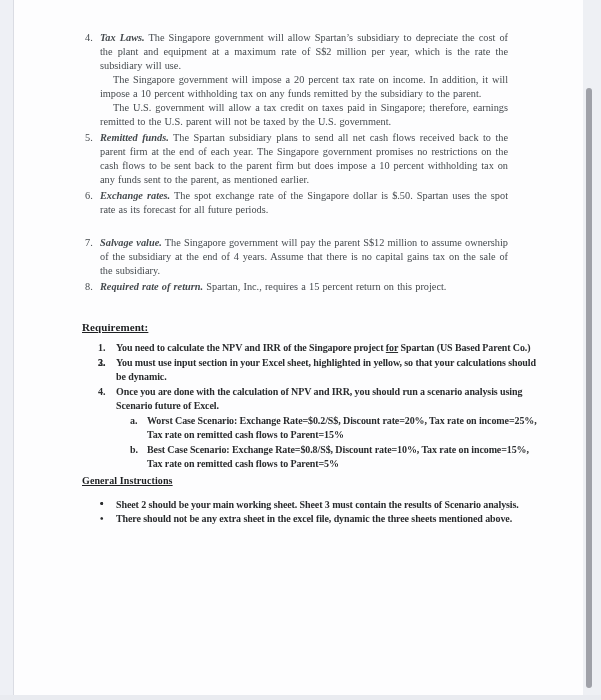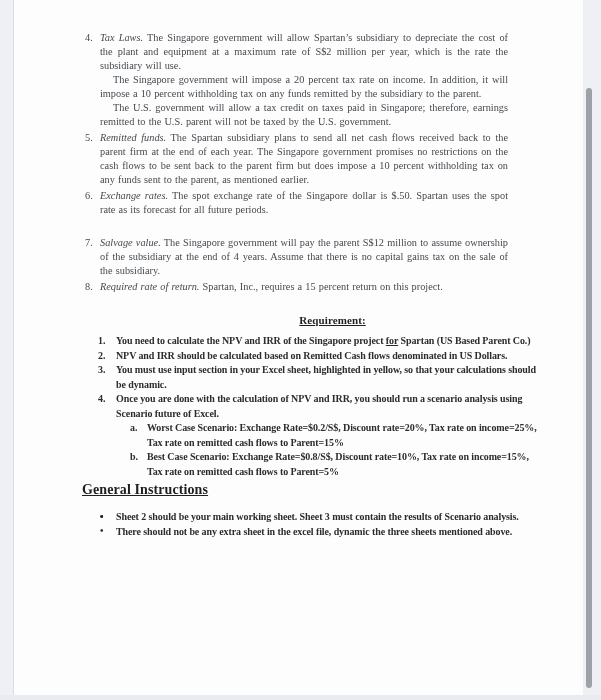--- a/index.html
+++ b/index.html
@@ -31,30 +31,30 @@
   .content{position:absolute;left:0;top:0;width:569px;padding-top:31px;}
 
   
   .tb-list{color:#454a4e;font-size:10.3px;line-height:14px;}
   .tb-item{
     position:relative;margin:0 0 2px 86px;width:408px;
     text-align:justify;word-spacing:0.6px;
   }
   .tb-item.gap-before{margin-top:19px;}
   .tb-num{position:absolute;left:-15px;top:0;}
-  .tb-lead{font-style:italic;}
+  .tb-lead{font-style:italic;font-weight:bold;}
   .tb-para{text-indent:13px;text-align:justify;}
 
   
   .req-heading,.gen-heading{
     margin:0 0 8px 68px;font-size:11px;font-weight:bold;
     text-decoration:underline;color:#1d1f21;letter-spacing:0.1px;
   }
-  .req-heading{margin-top:20px;text-align:center;}
-  .gen-heading{margin-top:3px;margin-bottom:12px;font-size:14px;}
+  .req-heading{margin-top:27px;}
+  .gen-heading{margin-top:3px;margin-bottom:12px;font-size:10px;}
   .req-list,.gen-list{
     color:#2a2c2e;font-size:10px;font-weight:bold;
     line-height:14.5px;letter-spacing:-0.1px;
   }
   .req-item{position:relative;margin-left:102px;width:428px;}
   .req-num{position:absolute;left:-18px;top:0;}
   .req-sub{position:relative;margin-left:133px;width:397px;}
   .sub-num{position:absolute;left:-17px;top:0;}
   .em-u{text-decoration:underline;}
   .bullet-item{position:relative;margin-left:102px;width:428px;}
@@ -101,21 +101,21 @@
 
     <div class="req-heading">Requirement:</div>
 
     <div class="req-list">
 
       <div class="req-item">
         <span class="req-num">1.</span><span>You need to calculate the NPV and IRR of the Singapore project </span><span class="em-u">for</span><span> Spartan (US Based Parent Co.)</span>
       </div>
 
       <div class="req-item">
-        <span class="req-num">2.</span><span>NPV and IRR should be calculated based on Remitted Cash flows denominated in US Dollars.</span>
+        <span class="req-num">2.</span>
       </div>
 
       <div class="req-item">
         <span class="req-num">3.</span><span>You must use input section in your Excel sheet, highlighted in yellow, so that your calculations should be dynamic.</span>
       </div>
 
       <div class="req-item">
         <span class="req-num">4.</span><span>Once you are done with the calculation of NPV and IRR, you should run a scenario analysis using Scenario future of Excel.</span>
       </div>
 

